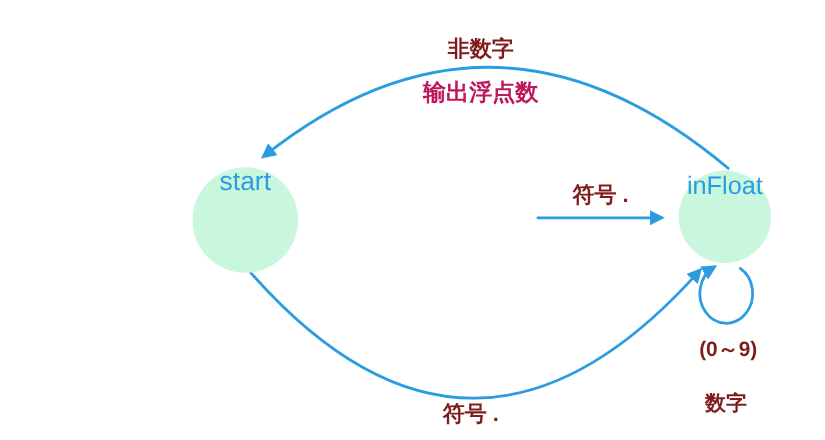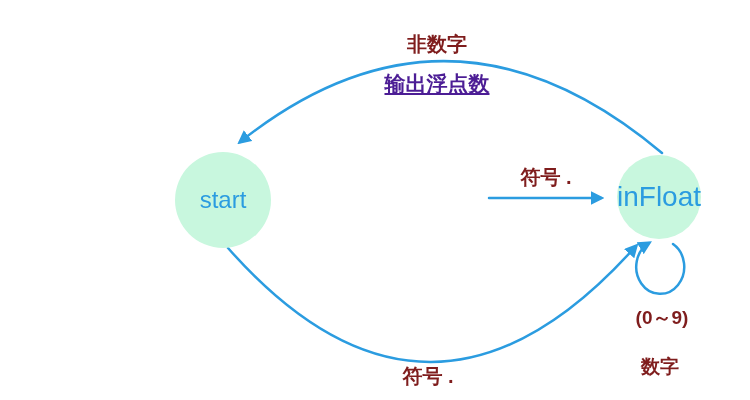--- a/index.html
+++ b/index.html
@@ -26,37 +26,37 @@
     fill: none;
     stroke: #2b9ce0;
     stroke-width: 2.5;
     stroke-linecap: round;
   }
   .node {
     position: absolute;
     border-radius: 50%;
     background: #c8f7de;
     display: flex;
-    align-items: center;
+    align-items: flex-start;
     justify-content: center;
     color: #2b9ce0;
     font-weight: 500;
   }
   .node-start   { left: 175px; top: 152px; width: 96px; height: 96px; font-size: 24px; }
   .node-inint   { left: 386px; top: 156px; width: 88px; height: 88px; font-size: 23px; }
-  .node-infloat { left: 617px; top: 155px; width: 84px; height: 84px; font-size: 28px; }
+  .node-infloat { left: 617px; top: 155px; width: 84px; height: 84px; font-size: 23px; }
   .edge-label {
     position: absolute;
     transform: translate(-50%, -50%);
     white-space: nowrap;
     font-weight: 700;
     color: #7f1d1d;
     font-size: 20px;
   }
-  .edge-label.red { color: #4c1d95; font-size: 21px; text-decoration: underline; }
+  .edge-label.red { color: #be185d; font-size: 21px; }
   .lbl-top1   { left: 437px; top: 44px; }
   .lbl-top2   { left: 437px; top: 84px; }
   .lbl-mid    { left: 546px; top: 177px; }
   .lbl-bottom { left: 428px; top: 376px; }
   .lbl-loop1  { left: 662px; top: 318px; font-size: 19px; }
   .lbl-loop2  { left: 660px; top: 331px; font-size: 19px; margin-top: 36px; }
 </style>
 </head>
 <body>
 

